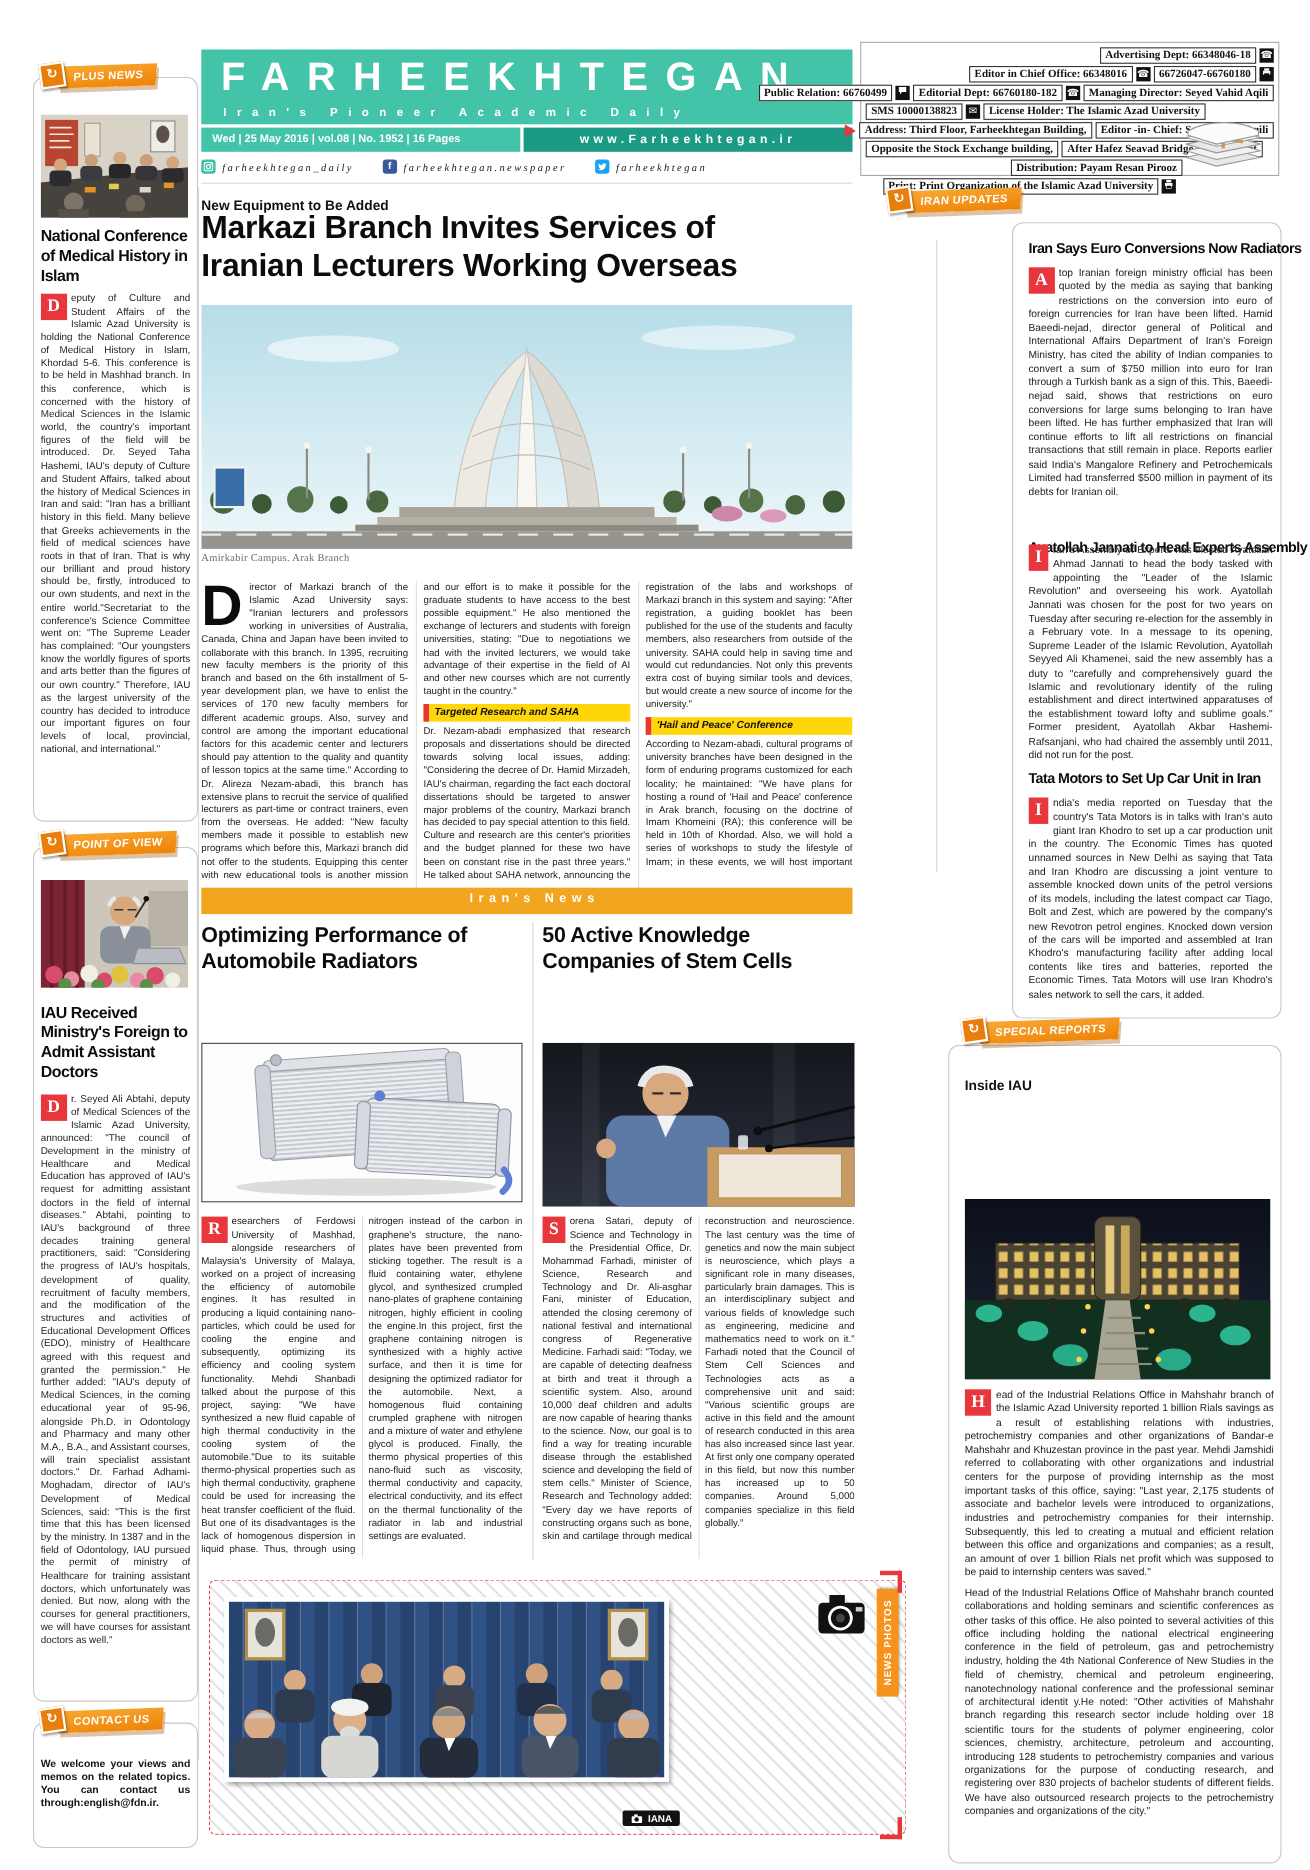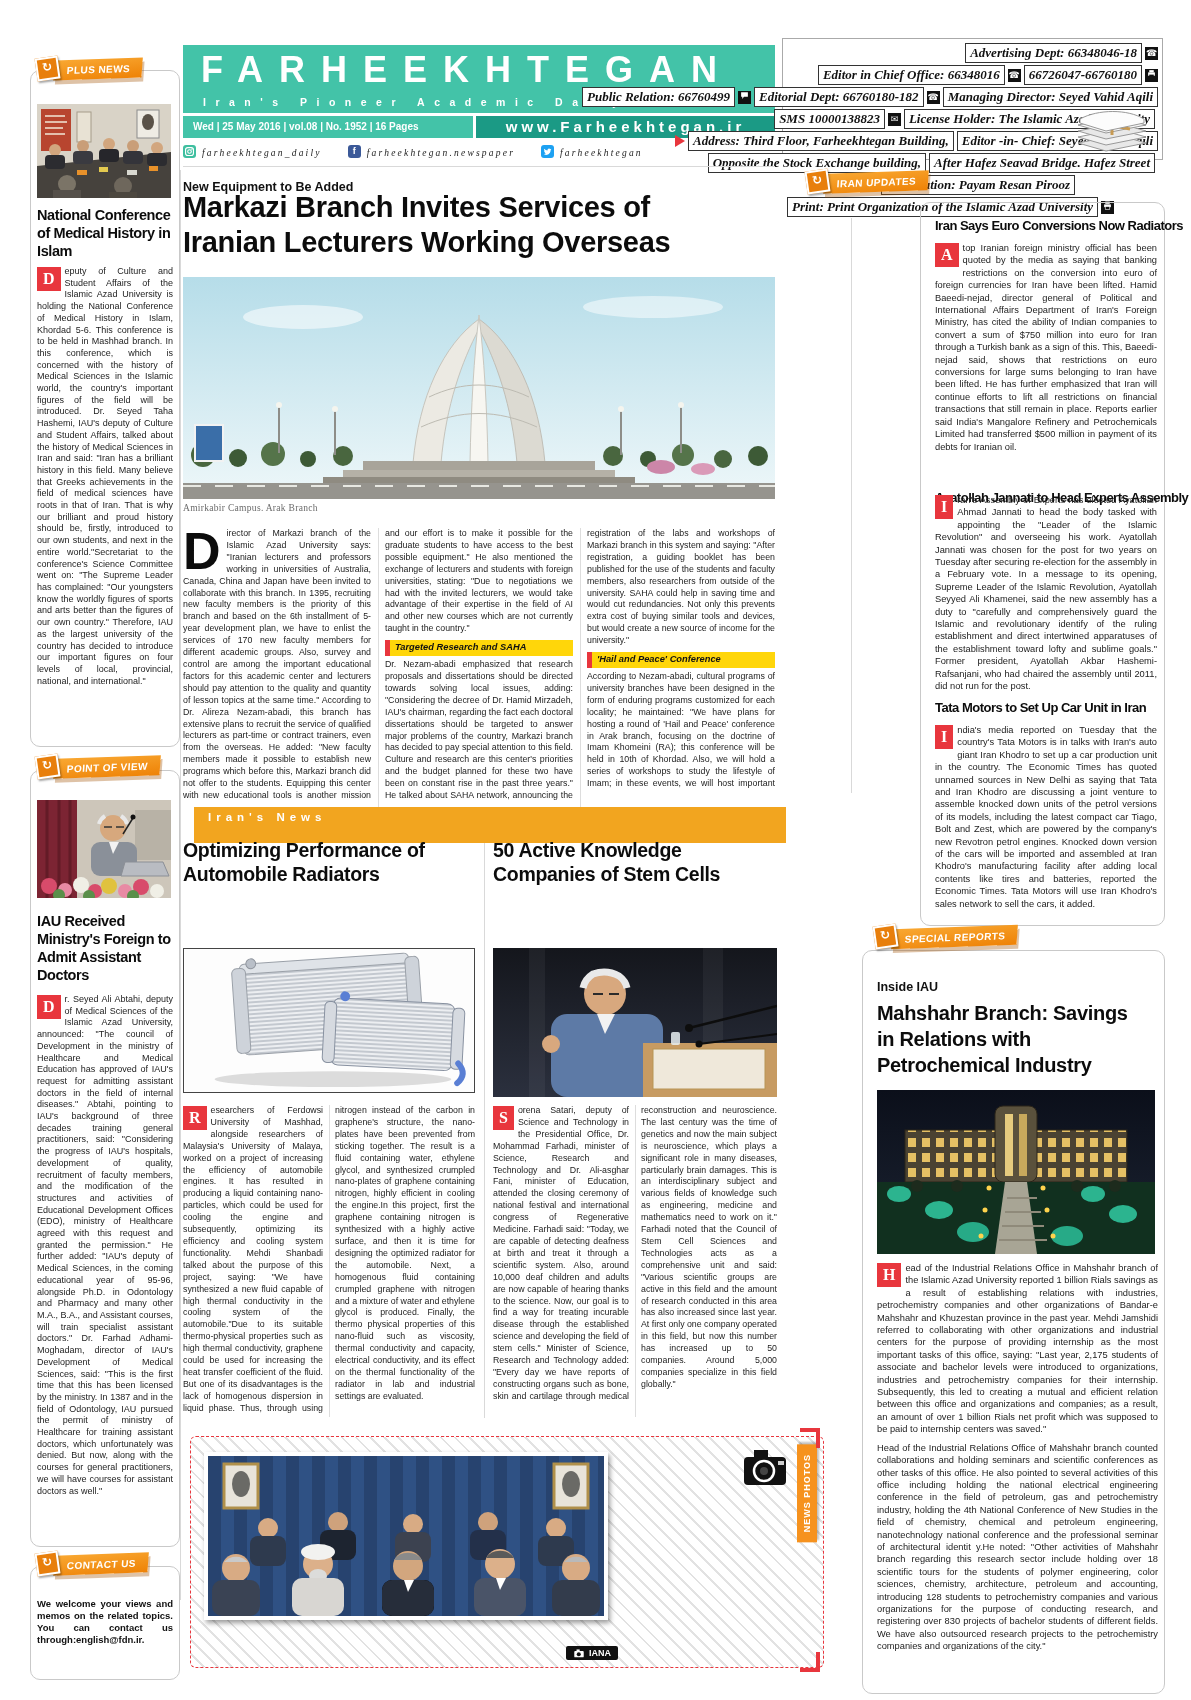--- a/index.html
+++ b/index.html
@@ -4,29 +4,29 @@
 <style>
   html,body{margin:0;padding:0;background:#9e9e9e;font-family:"Liberation Sans",sans-serif;}
   #page{position:relative;width:1191px;height:1700px;background:#fff;margin:0 auto;overflow:hidden;}
   .abs{position:absolute;}
   .rule{position:absolute;background:#d9d9d9;}
   
   #teal-box{left:183px;top:45px;width:592px;height:68px;background:#43c3a8;color:#fff;overflow:hidden;}
   #teal-title{position:absolute;left:18px;top:4px;font-size:36px;font-weight:bold;letter-spacing:16px;white-space:nowrap;}
   #teal-tag{position:absolute;left:20px;bottom:5px;font-size:10.5px;font-weight:bold;letter-spacing:9.5px;white-space:nowrap;}
   #date-bar{left:183px;top:116px;width:290px;height:22px;background:#43c3a8;color:#fff;font-size:10px;font-weight:bold;line-height:22px;padding-left:10px;box-sizing:border-box;white-space:nowrap;}
-  #site-bar{left:476px;top:116px;width:299px;height:22px;background:#1b9a85;color:#fff;font-size:15px;font-weight:bold;line-height:22px;text-align:center;letter-spacing:4px;white-space:nowrap;}
+  #site-bar{left:476px;top:116px;width:299px;height:22px;background:#1b9a85;color:#fff;font-size:11px;font-weight:bold;line-height:22px;text-align:center;letter-spacing:4px;white-space:nowrap;}
   #social-row{left:183px;top:141px;width:592px;height:20px;display:flex;align-items:center;gap:26px;}
   .soc{display:flex;align-items:flex-end;gap:6px;}
   .sic{width:13px;height:13px;border-radius:3px;display:flex;align-items:center;justify-content:center;color:#fff;font-size:9px;font-weight:bold;}
   .handle{font-family:"Liberation Serif",serif;font-style:italic;font-size:9.5px;letter-spacing:2.2px;color:#222;white-space:nowrap;}
   
   #credits{left:782px;top:38px;width:381px;height:122px;border:1px solid #aaa;box-sizing:border-box;padding:4px 4px 2px 4px;display:flex;flex-direction:column;gap:2px;}
   .crow{display:flex;justify-content:flex-end;gap:3px;align-items:center;}
-  .chip{border:1px solid #333;background:#fff;font-family:"Liberation Serif",serif;font-style:italic;font-weight:bold;font-size:13px;padding:1px 4px;white-space:nowrap;color:#111;}
+  .chip{border:1px solid #333;background:#fff;font-family:"Liberation Serif",serif;font-weight:bold;font-size:10px;padding:1px 4px;white-space:nowrap;color:#111;}
   .cic{width:13px;height:13px;background:#111;color:#fff;font-size:9px;line-height:13px;text-align:center;flex:none;}
   .cred{width:0;height:0;border-top:6px solid transparent;border-bottom:6px solid transparent;border-left:10px solid #e8363d;flex:none;}
   #papers-svg{position:absolute;right:8px;bottom:2px;}
   
   .tab{position:absolute;display:flex;align-items:center;z-index:6;}
   .tab-ic{width:19px;height:19px;background:#e87f0c;border:2px solid #fff;box-shadow:1px 2px 2px rgba(0,0,0,.35);color:#fff;font-size:12px;line-height:17px;text-align:center;font-weight:bold;transform:rotate(-8deg);margin-right:-5px;z-index:2;font-family:"DejaVu Sans",sans-serif;}
   .tab-lb{background:linear-gradient(175deg,#f9a832,#ee8206);color:#fff;font-weight:bold;font-size:10px;letter-spacing:.4px;padding:5px 12px 4px 13px;transform:skewX(-6deg) rotate(-2deg);box-shadow:2px 4px 0 rgba(160,80,0,.35);white-space:nowrap;}
   .tabv{position:absolute;background:#f6921e;color:#fff;font-weight:bold;font-size:9px;letter-spacing:1px;writing-mode:vertical-rl;transform:rotate(180deg);padding:10px 5px;box-shadow:-2px 2px 2px rgba(0,0,0,.25);z-index:6;}
   .frame{position:absolute;border:1px solid #c9c9c9;border-radius:10px;}
   
@@ -296,21 +296,21 @@
   <div class="abs photocap" style="left:183px;top:503px;">Amirkabir Campus. Arak Branch</div>
 
   <div class="abs btxt-main" style="left:183px;top:528px;width:592px;height:284px;">
     <p class="dcb" style="margin:0 0 4px 0;">Director of Markazi branch of the Islamic Azad University says: "Iranian lecturers and professors working in universities of Australia, Canada, China and Japan have been invited to collaborate with this branch. In 1395, recruiting new faculty members is the priority of this branch and based on the 6th installment of 5-year development plan, we have to enlist the services of 170 new faculty members for different academic groups. Also, survey and control are among the important educational factors for this academic center and lecturers should pay attention to the quality and quantity of lesson topics at the same time." According to Dr. Alireza Nezam-abadi, this branch has extensive plans to recruit the service of qualified lecturers as part-time or contract trainers, even from the overseas. He added: "New faculty members made it possible to establish new programs which before this, Markazi branch did not offer to the students. Equipping this center with new educational tools is another mission and our effort is to make it possible for the graduate students to have access to the best possible equipment." He also mentioned the exchange of lecturers and students with foreign universities, stating: "Due to negotiations we had with the invited lecturers, we would take advantage of their expertise in the field of AI and other new courses which are not currently taught in the country."</p>
     <div class="subhead">Targeted Research and SAHA</div>
     <p style="margin:0 0 4px 0;">Dr. Nezam-abadi emphasized that research proposals and dissertations should be directed towards solving local issues, adding: "Considering the decree of Dr. Hamid Mirzadeh, IAU's chairman, regarding the fact each doctoral dissertations should be targeted to answer major problems of the country, Markazi branch has decided to pay special attention to this field. Culture and research are this center's priorities and the budget planned for these two have been on constant rise in the past three years." He talked about SAHA network, announcing the registration of the labs and workshops of Markazi branch in this system and saying: "After registration, a guiding booklet has been published for the use of the students and faculty members, also researchers from outside of the university. SAHA could help in saving time and would cut redundancies. Not only this prevents extra cost of buying similar tools and devices, but would create a new source of income for the university."</p>
     <div class="subhead">'Hail and Peace' Conference</div>
     <p style="margin:0;">According to Nezam-abadi, cultural programs of university branches have been designed in the form of enduring programs customized for each locality; he maintained: "We have plans for hosting a round of 'Hail and Peace' conference in Arak branch, focusing on the doctrine of Imam Khomeini (RA); this conference will be held in 10th of Khordad. Also, we will hold a series of workshops to study the lifestyle of Imam; in these events, we will host important figures such as local leader of prayer, grandson of Imam and other officials."</p>
   </div>
 
-  <div class="newsbar" style="left:194px;top:807px;width:592px;height:36px;">Iran's News</div>
+  <div class="newsbar" style="left:183px;top:807px;width:592px;height:24px;text-align:center;">Iran's News</div>
 
   <div class="abs h2mid" style="left:183px;top:838px;width:290px;">Optimizing Performance of Automobile Radiators</div>
   <svg class="abs photo-frame" style="left:183px;top:948px;" width="292" height="145" viewBox="0 0 292 145">
     <defs>
       <pattern id="fins" width="6" height="4" patternUnits="userSpaceOnUse">
         <rect width="6" height="2" fill="#c3c8cf"></rect>
           <rect y="2" width="6" height="2" fill="#eceef1"></rect>
       </pattern>
     </defs>
     <rect width="292" height="145" fill="#fdfdfd"></rect>
@@ -447,21 +447,20 @@
   <div class="abs h4upd" style="left:935px;top:700px;">Tata Motors to Set Up Car Unit in Iran</div>
   <p class="abs btxt-upd dc" style="left:935px;top:724px;width:222px;height:195px;margin:0;">India's media reported on Tuesday that the country's Tata Motors is in talks with Iran's auto giant Iran Khodro to set up a car production unit in the country. The Economic Times has quoted unnamed sources in New Delhi as saying that Tata and Iran Khodro are discussing a joint venture to assemble knocked down units of the petrol versions of its models, including the latest compact car Tiago, Bolt and Zest, which are powered by the company's new Revotron petrol engines. Knocked down version of the cars will be imported and assembled at Iran Khodro's manufacturing facility after adding local contents like tires and batteries, reported the Economic Times. Tata Motors will use Iran Khodro's sales network to sell the cars, it added.</p>
 
   <div class="tab" style="left:874px;top:925px;">
     <span class="tab-ic">↻</span>
     <span class="tab-lb">SPECIAL REPORTS</span>
   </div>
   <div class="frame" style="left:862px;top:950px;width:301px;height:742px;"></div>
 
   <div class="abs kicker" style="left:877px;top:980px;">Inside IAU</div>
-  <div class="abs h2sp" style="left:877px;top:1000px;width:272px;">Mahshahr Branch: Savings in Relations with Petrochemical Industry</div>
 
   <svg class="abs" style="left:877px;top:1090px;" width="278" height="164" viewBox="0 0 278 164">
     <defs>
       <linearGradient id="nsky" x1="0" y1="0" x2="0" y2="1">
         <stop offset="0" stop-color="#0b0f1a"></stop>
           <stop offset="1" stop-color="#1c2433"></stop>
       </linearGradient>
       <pattern id="winp" width="14" height="15" patternUnits="userSpaceOnUse">
         <rect width="14" height="15" fill="#4a4232"></rect>
           <rect x="3" y="3" width="8" height="9" fill="#f7cf6a" opacity=".9"></rect>

